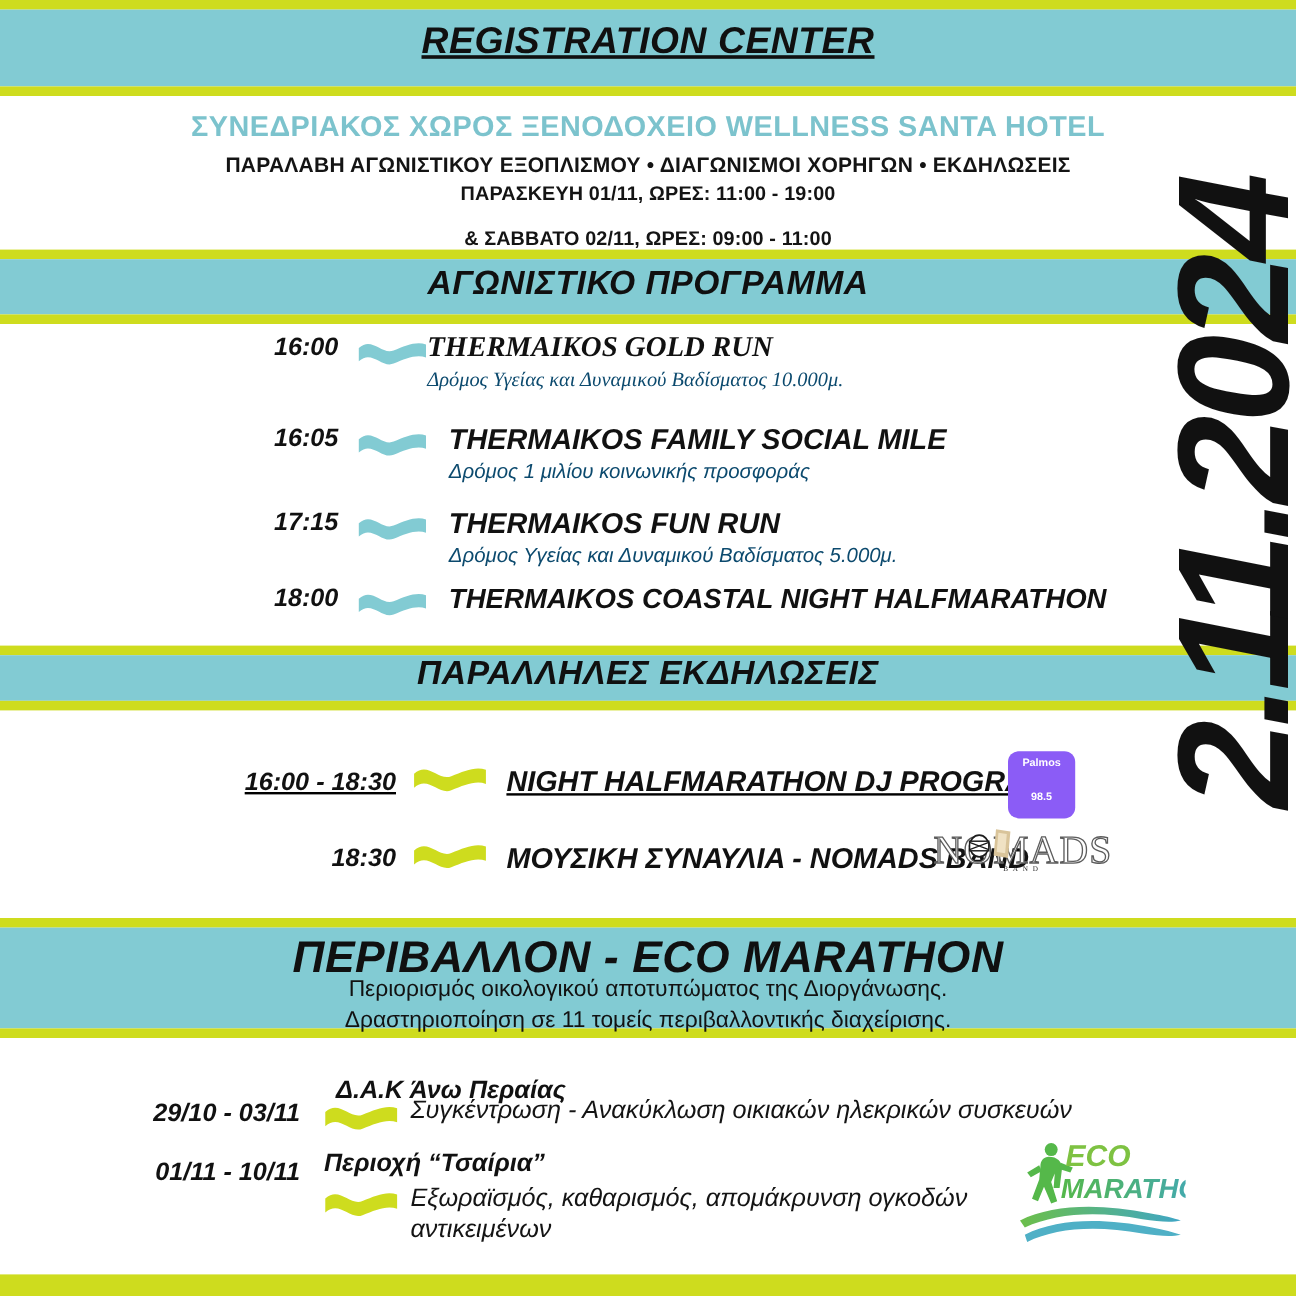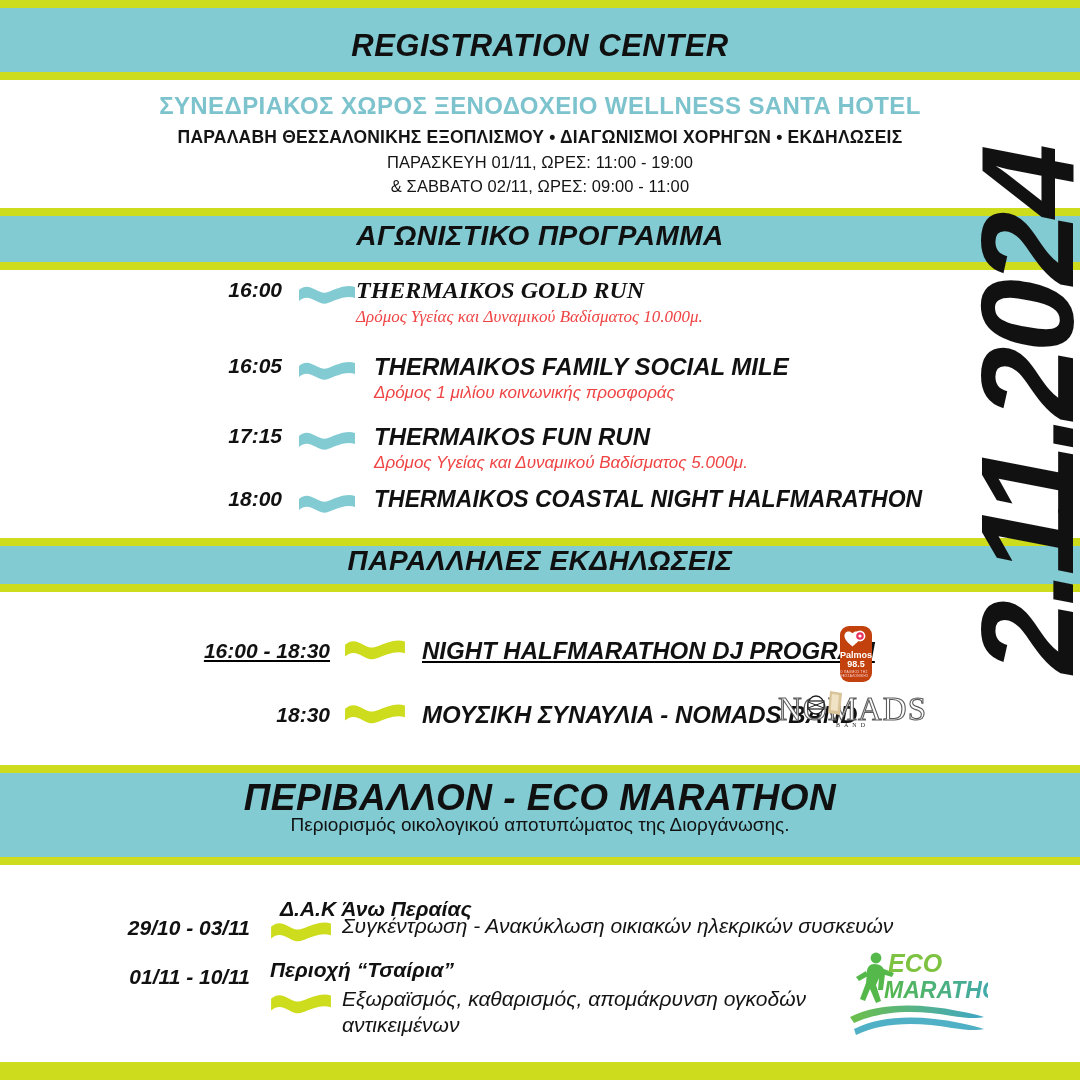--- a/index.html
+++ b/index.html
@@ -40,39 +40,39 @@
 
   
   .sub-wrap{position:absolute;left:0;width:1080px;text-align:center;}
   .hotel{
     color:#7cc3cd;font-weight:bold;font-size:24px;letter-spacing:.4px;
   }
   .services{
     color:#141414;font-weight:bold;font-size:17.5px;letter-spacing:.2px;margin-top:7px;
   }
   .hours{
-    color:#141414;font-weight:normal;font-size:16.5px;letter-spacing:.1px;
-  }
-  .hours.second{margin-top:5px;}
+    color:#141414;font-weight:bold;font-size:16.5px;letter-spacing:.1px;
+  }
+  .hours.second{margin-top:18px;}
 
   
   .rows{position:absolute;left:0;width:1080px;}
   .row{position:absolute;display:flex;align-items:flex-start;}
   .time{
     font-weight:bold;font-style:italic;font-size:21px;color:#111;
     text-align:right;white-space:nowrap;
   }
   .wave{flex:0 0 auto;}
   .row-text{display:flex;flex-direction:column;}
   .ev-title{
     font-weight:bold;font-style:italic;font-size:24px;color:#111;white-space:nowrap;
     line-height:1.05;
   }
   .ev-sub{
-    font-style:italic;font-size:17px;color:#ef4444;white-space:nowrap;margin-top:4px;
+    font-style:italic;font-size:17px;color:#0c4a6e;white-space:nowrap;margin-top:4px;
   }
   .ev-title.sm{font-size:23px;}
 
   
   .ev-title.par{font-weight:bold;font-style:italic;font-size:24px;}
 
   
   .eco-sub{
     color:#121212;font-weight:normal;font-size:19px;line-height:1.35;
     text-align:center;
@@ -80,23 +80,24 @@
 
   
   .eco-date{
     font-weight:bold;font-style:italic;font-size:21px;color:#111;white-space:nowrap;
   }
   .eco-place{font-weight:bold;font-style:italic;font-size:21px;color:#111;white-space:nowrap;}
   .eco-desc{font-style:italic;font-size:21px;color:#141414;}
 
   
   .palmos{
-    position:absolute;width:32px;height:56px;border-radius:9px;background:#c2410c;
+    position:absolute;width:56px;height:56px;border-radius:9px;background:#8b5cf6;
     display:flex;flex-direction:column;align-items:center;justify-content:center;
     overflow:hidden;
+    gap:20px;
   }
   .palmos .pm-txt{color:#fff;font-weight:bold;font-size:9px;line-height:1.05;text-align:center;margin-top:1px;}
   .palmos .pm-freq{color:#fff;font-weight:bold;font-size:9px;line-height:1;text-align:center;}
   .palmos .pm-tiny{color:#ffd7e0;font-size:3.2px;letter-spacing:.3px;margin-top:1px;}
 
   .nomads{position:absolute;display:flex;flex-direction:column;align-items:center;}
   .nomads .nm-word{
     font-family:"Liberation Serif","DejaVu Serif",serif;
     font-size:33px;font-weight:normal;letter-spacing:1px;
     color:#fdfdfd;-webkit-text-stroke:1.1px #5c5c5c;
@@ -114,26 +115,26 @@
 
 <div class="poster">
 
   <div class="vdate">2.11.2024</div>
 
   <div class="band" style="top:0;">
     <div class="lime"></div>
     <div class="teal" style="height:64px;"></div>
     <div class="lime"></div>
   </div>
-  <div class="band-title" style="top:28px;font-size:31px;">REGISTRATION CENTER</div>
+  <div class="band-title" style="top:16px;font-size:31px;text-decoration:underline;">REGISTRATION CENTER</div>
 
   <div class="sub-wrap" style="top:92px;"></div>
   <div class="sub-wrap" style="top:92px;">
     <div class="hotel">ΣΥΝΕΔΡΙΑΚΟΣ ΧΩΡΟΣ ΞΕΝΟΔΟΧΕΙΟ WELLNESS SANTA HOTEL</div>
-    <div class="services">ΠΑΡΑΛΑΒΗ ΘΕΣΣΑΛΟΝΙΚΗΣ ΕΞΟΠΛΙΣΜΟΥ  •  ΔΙΑΓΩΝΙΣΜΟΙ ΧΟΡΗΓΩΝ  •  ΕΚΔΗΛΩΣΕΙΣ</div>
+    <div class="services">ΠΑΡΑΛΑΒΗ ΑΓΩΝΙΣΤΙΚΟΥ ΕΞΟΠΛΙΣΜΟΥ  •  ΔΙΑΓΩΝΙΣΜΟΙ ΧΟΡΗΓΩΝ  •  ΕΚΔΗΛΩΣΕΙΣ</div>
   </div>
   <div class="sub-wrap" style="top:153px;">
     <div class="hours">ΠΑΡΑΣΚΕΥΗ 01/11, ΩΡΕΣ: 11:00 - 19:00</div>
     <div class="hours second">&amp; ΣΑΒΒΑΤΟ 02/11, ΩΡΕΣ: 09:00 - 11:00</div>
   </div>
 
   <div class="band" style="top:208px;">
     <div class="lime"></div>
     <div class="teal" style="height:46px;"></div>
     <div class="lime"></div>
@@ -256,20 +257,21 @@
   </div>
 
   <div class="band" style="top:765px;">
     <div class="lime"></div>
     <div class="teal" style="height:84px;"></div>
     <div class="lime"></div>
   </div>
   <div class="band-title" style="top:777px;font-size:37px;">ΠΕΡΙΒΑΛΛΟΝ - ECO MARATHON</div>
   <div class="sub-wrap" style="top:812px;">
     <div class="eco-sub">Περιορισμός οικολογικού αποτυπώματος της Διοργάνωσης.</div>
+    <div class="eco-sub">Δραστηριοποίηση σε 11 τομείς περιβαλλοντικής διαχείρισης.</div>
   </div>
 
   <div class="rows">
 
     <div style="position:absolute;top:897px;left:280px;" class="eco-place">Δ.Α.Κ Άνω Περαίας</div>
     <div style="position:absolute;top:916px;left:100px;width:150px;text-align:right;" class="eco-date">29/10 - 03/11</div>
     <div style="position:absolute;top:918px;left:270px;">
       <svg width="62" height="26" viewBox="0 0 58 24">
           <path d="M1 8 C12 -2,20 14,30 10 C40 6,49 2,57 5 L57 16 C49 13,40 17,30 21 C20 25,12 9,1 19 Z" fill="#cedc1e"></path>
         </svg>

